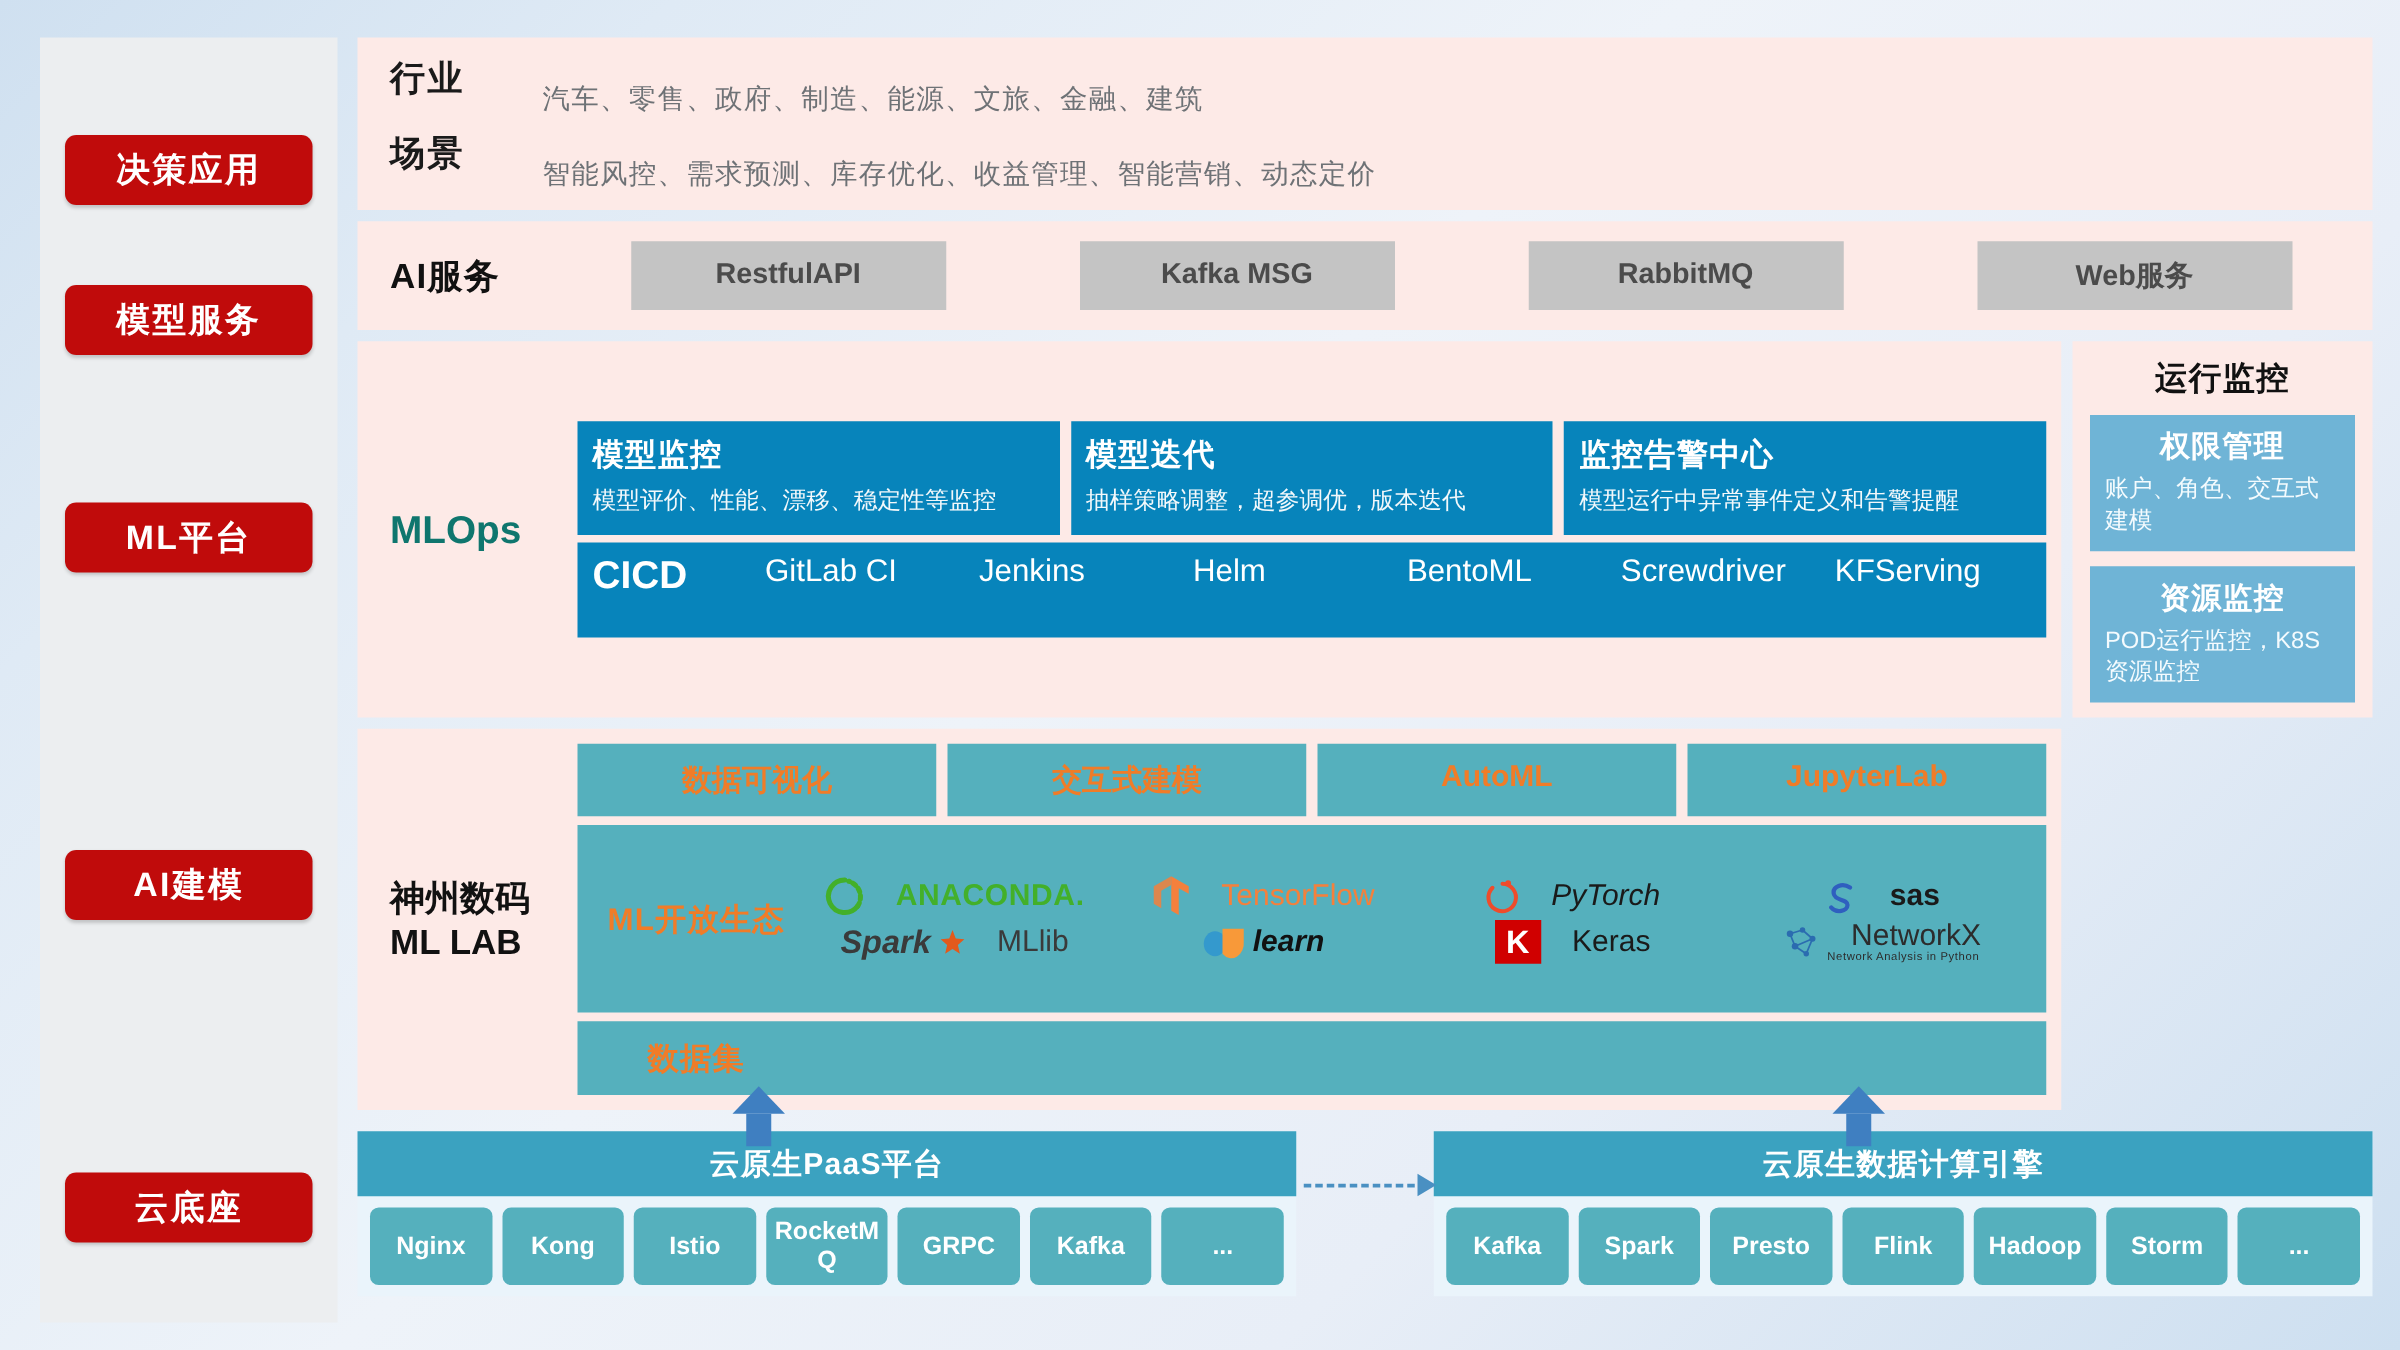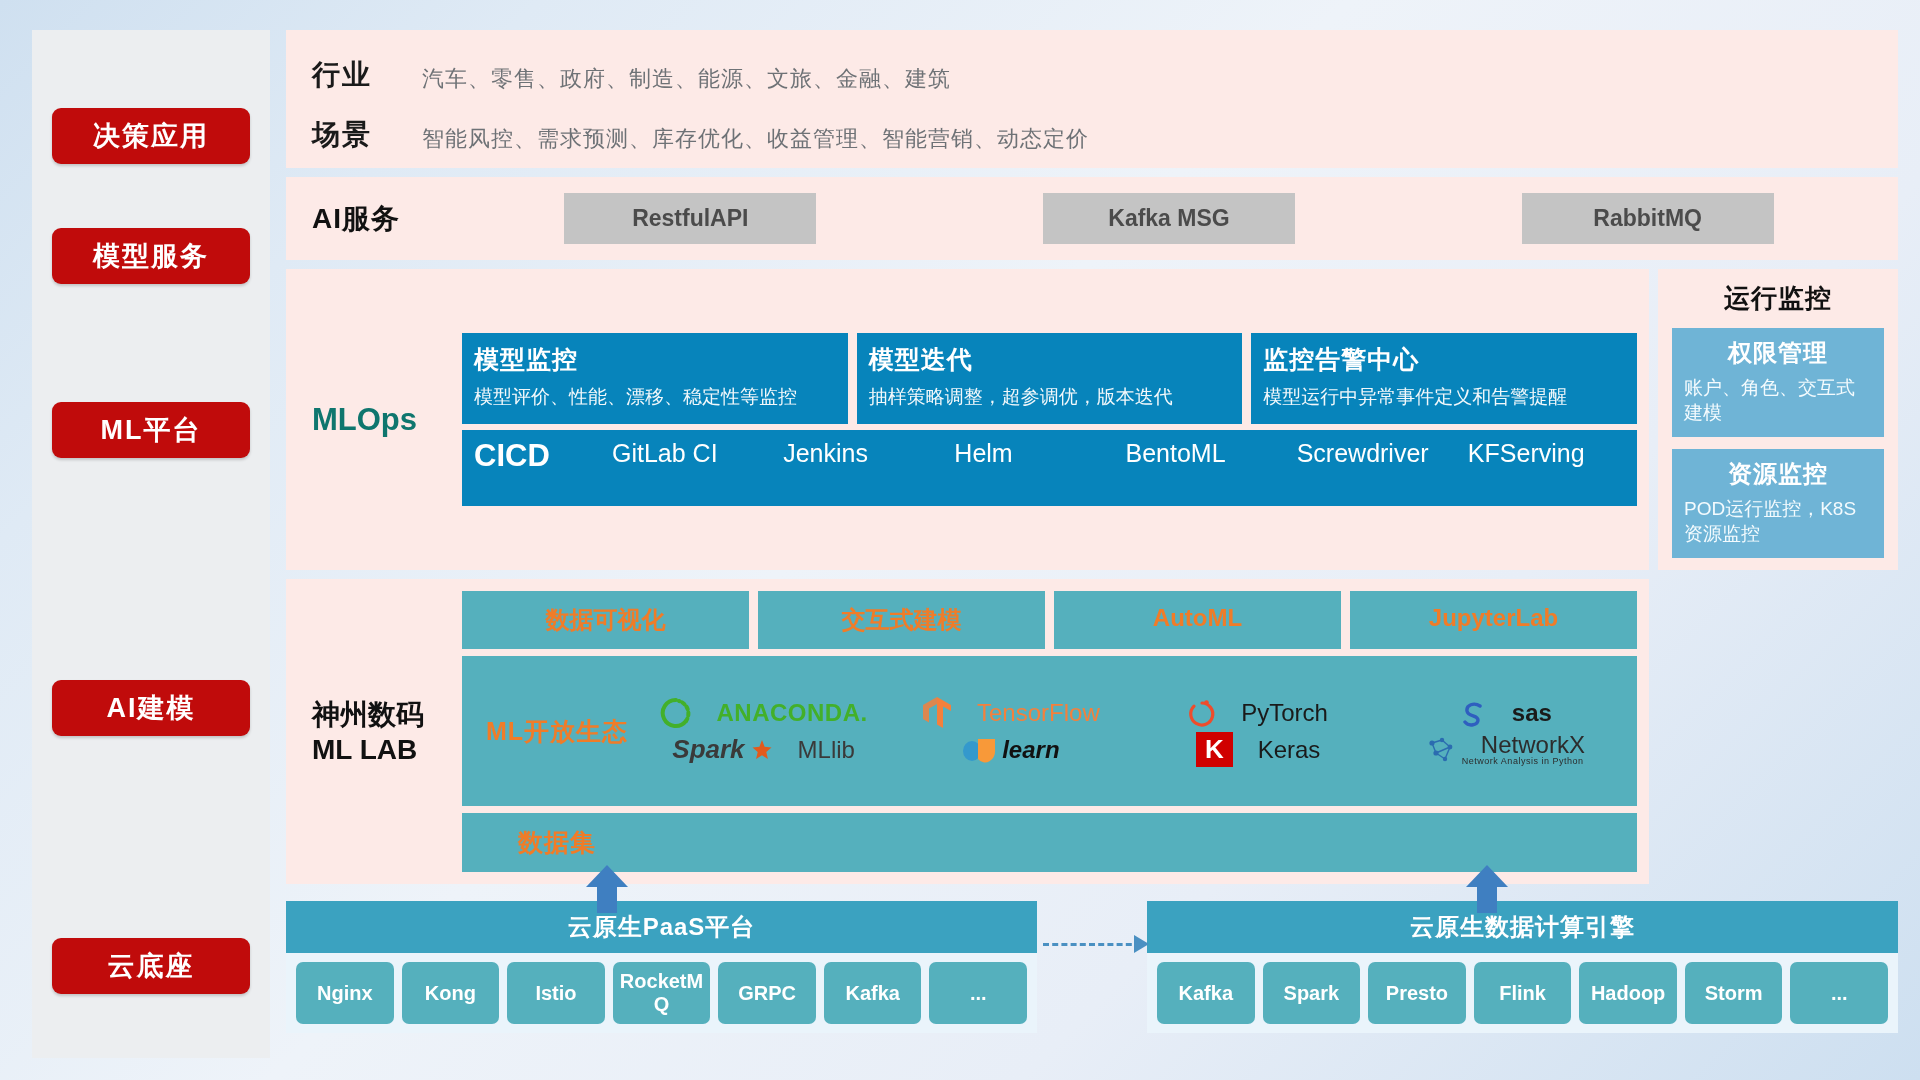--- a/index.html
+++ b/index.html
@@ -39,21 +39,21 @@
   .rail-pill.p3 { top: 650px; }
   .rail-pill.p4 { top: 908px; }
 
   
   .main { flex: 1; display: flex; flex-direction: column; gap: 9px; min-width: 0; }
 
   .band { background: #fdeae7; display: flex; align-items: center; }
 
   
   .row-apps { padding: 14px 0 14px 26px; flex-direction: column; gap: 10px; align-items: stretch; }
-  .apps-line { display: flex; align-items: flex-end; gap: 24px; }
+  .apps-line { display: flex; align-items: flex-start; gap: 36px; }
   .apps-key { font-size: 28px; font-weight: bold; color: #1a1a1a; width: 86px; flex: 0 0 86px; letter-spacing: 2px;}
   .apps-val { font-size: 22px; color: #6e7276; letter-spacing: 1px; margin-top: 20px; }
 
   
   .row-svc { padding: 16px 22px 16px 26px; gap: 0; }
   .svc-key { font-size: 28px; font-weight: bold; color: #111; flex: 0 0 150px; letter-spacing: 1px;}
   .svc-items { flex: 1; display: flex; justify-content: space-around; gap: 22px; }
   .svc-chip {
     background: #c4c4c4; color: #4b4b4b; font-weight: bold; font-size: 23px;
     text-align: center; padding: 12px 10px; flex: 1 1 0; max-width: 252px;
@@ -145,20 +145,21 @@
         <div class="apps-val">智能风控、需求预测、库存优化、收益管理、智能营销、动态定价</div>
       </div>
     </div>
 
     <div class="band row-svc">
       <div class="svc-key">AI服务</div>
       <div class="svc-items">
         <div class="svc-chip">RestfulAPI</div>
         <div class="svc-chip">Kafka MSG</div>
         <div class="svc-chip">RabbitMQ</div>
+        <div class="svc-chip">Web服务</div>
       </div>
     </div>
 
     <div class="row-ml">
 
       <div class="mlops-band">
         <div class="mlops-key">MLOps</div>
         <div class="mlops-body">
           <div class="mlops-top">
             <div class="mlops-card">
@@ -234,21 +235,21 @@
                   <polygon points="15,1 1,9 1,23 7,26.5 7,12.5 15,8" fill="#f4803c" opacity=".85"></polygon>
                 </svg>
                 <span class="logo-txt" style="color:#f4803c;">TensorFlow</span>
               </div>
 
               <div class="logo">
                 <svg width="28" height="32" viewBox="0 0 28 32">
                   <path d="M14 6a11 11 0 1 1-8 3.2" fill="none" stroke="#ee4c2c" stroke-width="3.2" stroke-linecap="round"></path>
                   <circle cx="18.5" cy="5.5" r="2.3" fill="#ee4c2c"></circle>
                 </svg>
-                <span class="logo-txt" style="color:#1a1a1a;">PyTorch</span>
+                <span class="logo-txt" style="color:#1a1a1a;font-style:italic;">PyTorch</span>
               </div>
 
               <div class="logo">
                 <svg width="28" height="28" viewBox="0 0 28 28">
                   <path d="M21 7c-6-4-14-1-13 5s11 4 11 9-9 7-13 2" fill="none" stroke="#2f5fbf" stroke-width="3.4" stroke-linecap="round"></path>
                 </svg>
                 <span class="logo-txt" style="color:#1a1a1a;font-weight:600">sas</span>
               </div>
 
               <div class="logo">

